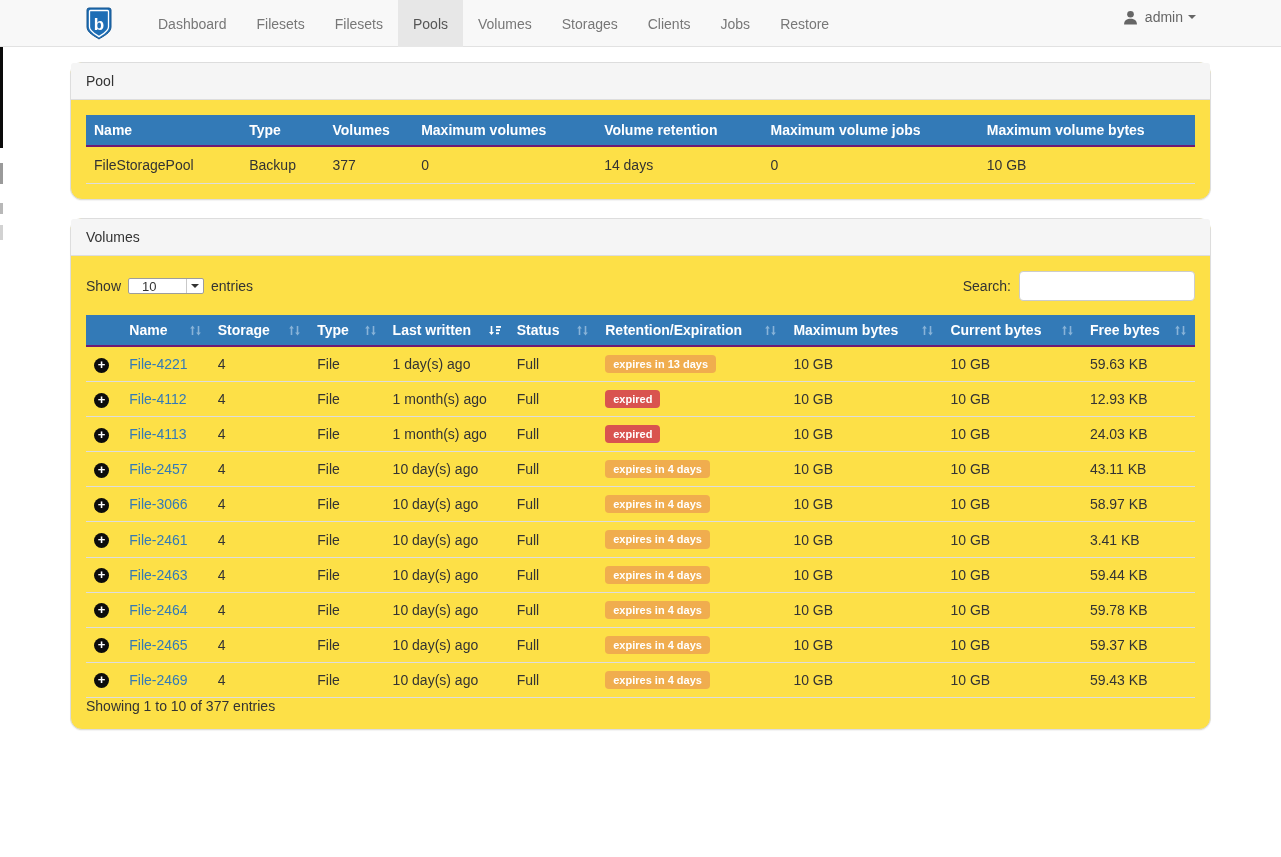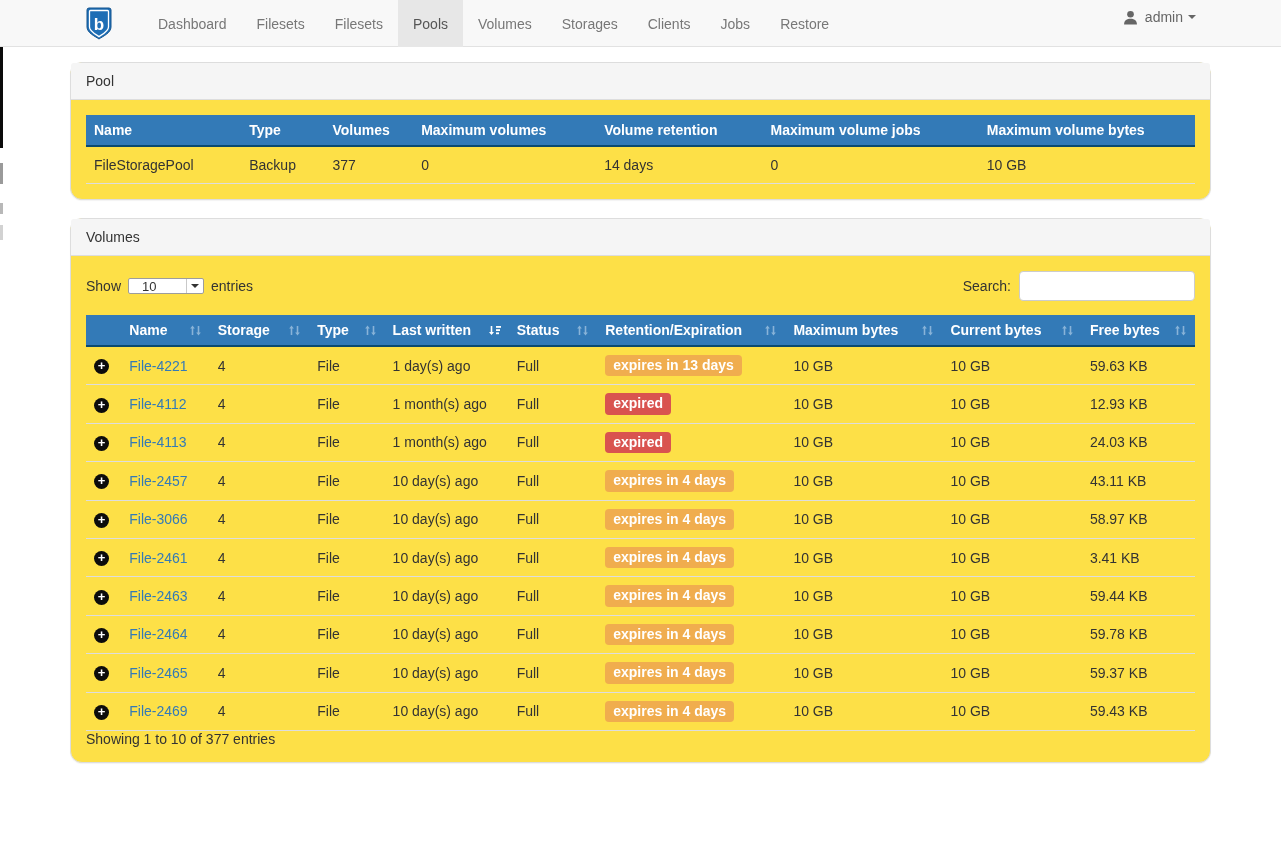--- a/index.html
+++ b/index.html
@@ -64,21 +64,21 @@
   }
   .panel-body { padding: 15px; }
   
   table { width: 100%; border-collapse: collapse; font-size: 14px; }
   thead th {
     background: #337ab7;
     color: #fff;
     font-weight: bold;
     text-align: left;
     padding: 7px 8px;
-    border-bottom: 2px solid #0c4a6e;
+    border-bottom: 2px solid #701a75;
     white-space: nowrap;
   }
   tbody td {
     padding: 10px 8px;
     border-bottom: 1px solid #ddd;
     vertical-align: middle;
     white-space: nowrap;
   }
   #volumes-table tbody td { padding: 8px; }
   a.vol-link { color: #337ab7; text-decoration: none; cursor: pointer; }
@@ -90,21 +90,21 @@
     display: inline-block; width: 15px; height: 15px;
     background: #0c0c0c; color: #fff;
     border-radius: 50%;
     font-size: 13px; font-weight: bold;
     line-height: 14px; text-align: center;
     cursor: pointer;
   }
   .badge-label {
     display: inline-block;
     padding: 3px 8px;
-    font-size: 14px; font-weight: bold;
+    font-size: 11px; font-weight: bold;
     color: #fff;
     border-radius: 4px;
     line-height: 1.1;
   }
   .badge-warning { background: #f0ad4e; }
   .badge-danger  { background: #d9534f; }
   
   .table-controls {
     display: flex; justify-content: space-between; align-items: center;
     margin-bottom: 14px;

